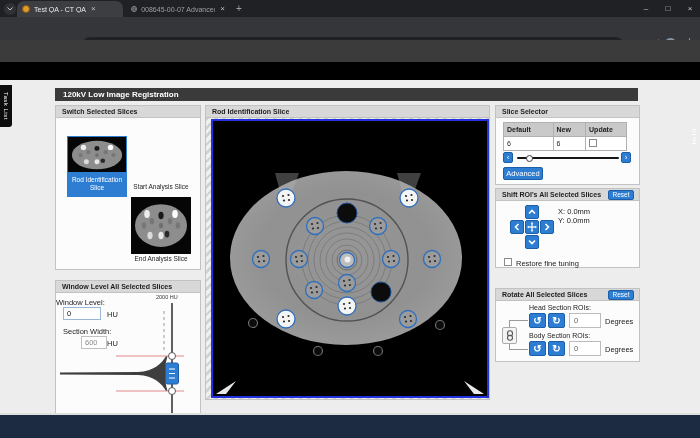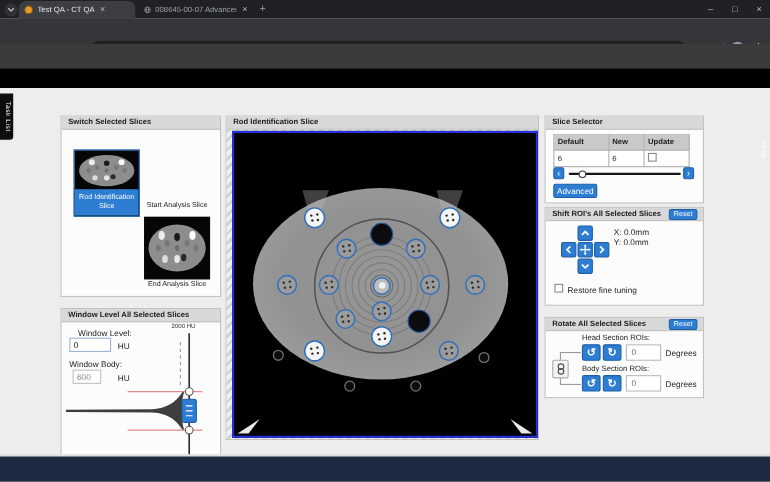--- a/index.html
+++ b/index.html
@@ -241,20 +241,21 @@
       </div>
     </div>
   </div>
 
   <div class="abs page">
 
     <div class="abs task-tab">
         <span>Task List</span>
       </div>
 
+    <div class="abs page-title">120kV Low Image Registration</div>
 
     <div class="abs panel" style="left:55px;top:25px;width:146px;height:165px;">
       <div class="panel-h">Switch Selected Slices</div>
       <div class="abs thumb-img thumb-sel" style="left:11px;top:18px;width:60px;height:61px;">
         <svg width="58" height="38" viewBox="0 0 60 40" preserveAspectRatio="none">
           <rect width="60" height="40" fill="#060606"></rect>
             <ellipse cx="30" cy="19" rx="26" ry="15" fill="#8d8d8d"></ellipse>
           <circle cx="16" cy="11" r="2.8" fill="#ededed"></circle>
             <circle cx="44" cy="11" r="2.8" fill="#fff"></circle>
           <circle cx="30" cy="12" r="2.6" fill="#1a1a1a"></circle>
@@ -302,25 +303,25 @@
           <circle cx="36" cy="26" r="2.4" fill="#2a2a2a"></circle>
             <circle cx="30" cy="27" r="2.6" fill="#e8e8e8"></circle>
             <circle cx="19" cy="27" r="2.6" fill="#dcdcdc"></circle>
         </svg>
       </div>
       <div class="abs thumb-cap" style="left:70px;top:149px;width:70px;">End Analysis Slice</div>
     </div>
 
     <div class="abs panel" style="left:55px;top:200px;width:146px;height:150px;">
       <div class="panel-h">Window Level All Selected Slices</div>
-      <div class="abs wl-lbl" style="left:15px;top:17px;">Window Level:</div>
+      <div class="abs wl-lbl" style="left:0;top:17px;">Window Level:</div>
       <input class="abs wl-input" style="left: 7px; top: 26px; width: 38px; height: 13px;" value="0">
       <div class="abs hu" style="left:51px;top:29px;">HU</div>
-      <div class="abs wl-lbl" style="left:7px;top:46px;">Window Body:</div>
-      <input class="abs wl-input gray" style="left: 10px; top: 55px; width: 26px; height: 13px;" value="600">
+      <div class="abs wl-lbl" style="left:7px;top:46px;">Section Width:</div>
+      <input class="abs wl-input gray" style="left: 25px; top: 55px; width: 26px; height: 13px;" value="600">
       <div class="abs hu" style="left:51px;top:58px;">HU</div>
       <div class="abs axis-max" style="left:100px;top:13px;">2000 HU</div>
       <svg class="abs" style="left:4px;top:20px;" width="141" height="129" viewBox="0 0 141 129">
         <line x1="112" y1="2" x2="112" y2="129" stroke="#2c2c2c" stroke-width="1.5"></line>
         <line x1="104" y1="10" x2="104" y2="52" stroke="#9a9a9a" stroke-width="1" stroke-dasharray="3,3"></line>
         <path d="M0,71.5 L78,71 C94,70.5 102,62 106,55 L107.5,55 C105,65 103.5,70 112,71 L112,74 C103.5,75 105,80 107.5,90 L106,90 C102,83 94,74.5 78,74 L0,73.5 Z" fill="#3e3e3e"></path>
         <line x1="56" y1="55" x2="124" y2="55" stroke="#e28a8a" stroke-width="1.2"></line>
         <line x1="56" y1="90" x2="124" y2="90" stroke="#e28a8a" stroke-width="1.2"></line>
         <circle cx="112" cy="55" r="3.5" fill="#fff" stroke="#5a5a5a" stroke-width="1"></circle>
         <circle cx="112" cy="90" r="3.5" fill="#fff" stroke="#5a5a5a" stroke-width="1"></circle>
@@ -491,21 +492,21 @@
         </tr>
       </tbody>
         </table>
       <div class="abs btn-blue" style="left:7px;top:46px;width:10px;height:11px;font-size:8px;">‹</div>
       <div class="abs sl-track" style="left:21px;top:51px;width:102px;"></div>
       <div class="abs sl-handle" style="left:30px;top:48.5px;"></div>
       <div class="abs btn-blue" style="left:125px;top:46px;width:10px;height:11px;font-size:8px;">›</div>
       <div class="abs btn-blue" style="left:7px;top:61px;width:40px;height:13px;font-size:7.5px;">Advanced</div>
     </div>
 
-    <div class="abs panel" style="left:495px;top:108px;width:145px;height:90px;">
+    <div class="abs panel" style="left:495px;top:108px;width:145px;height:80px;">
       <div class="panel-h">
         <span>Shift ROI's All Selected Slices</span>
         <div class="btn-blue reset-btn">Reset</div>
       </div>
       <div class="abs btn-blue dpad" style="left:29px;top:16px;">
         <svg width="8" height="8" viewBox="0 0 8 8">
             <polyline points="1,5.5 4,2.5 7,5.5" stroke="#fff" stroke-width="1.6" fill="none"></polyline>
           </svg>
       </div>
       <div class="abs btn-blue dpad" style="left:14px;top:31px;">

